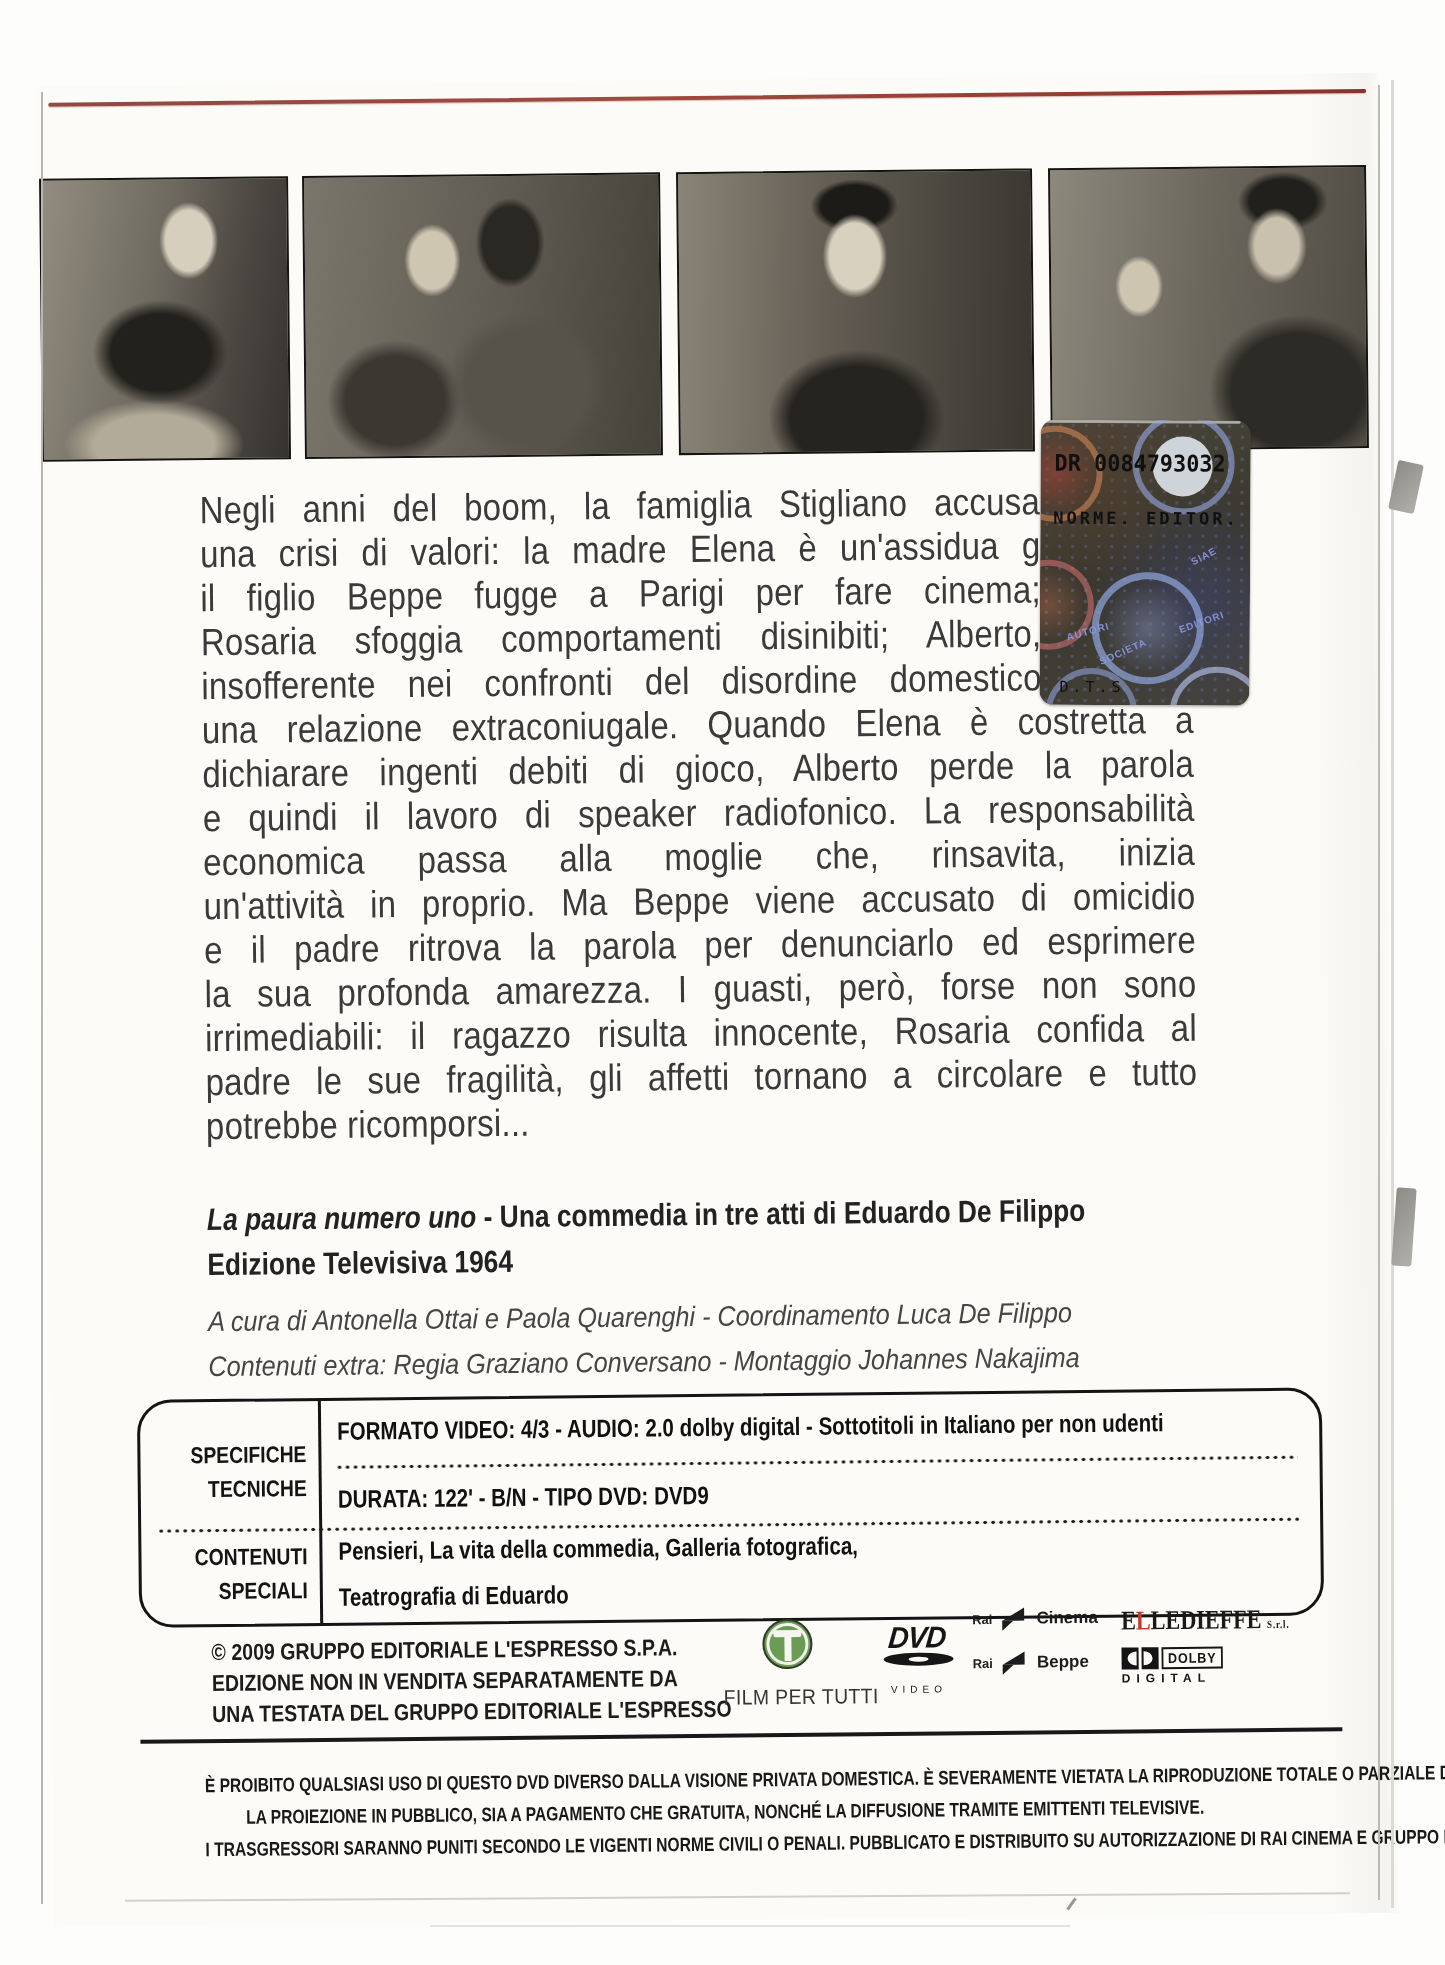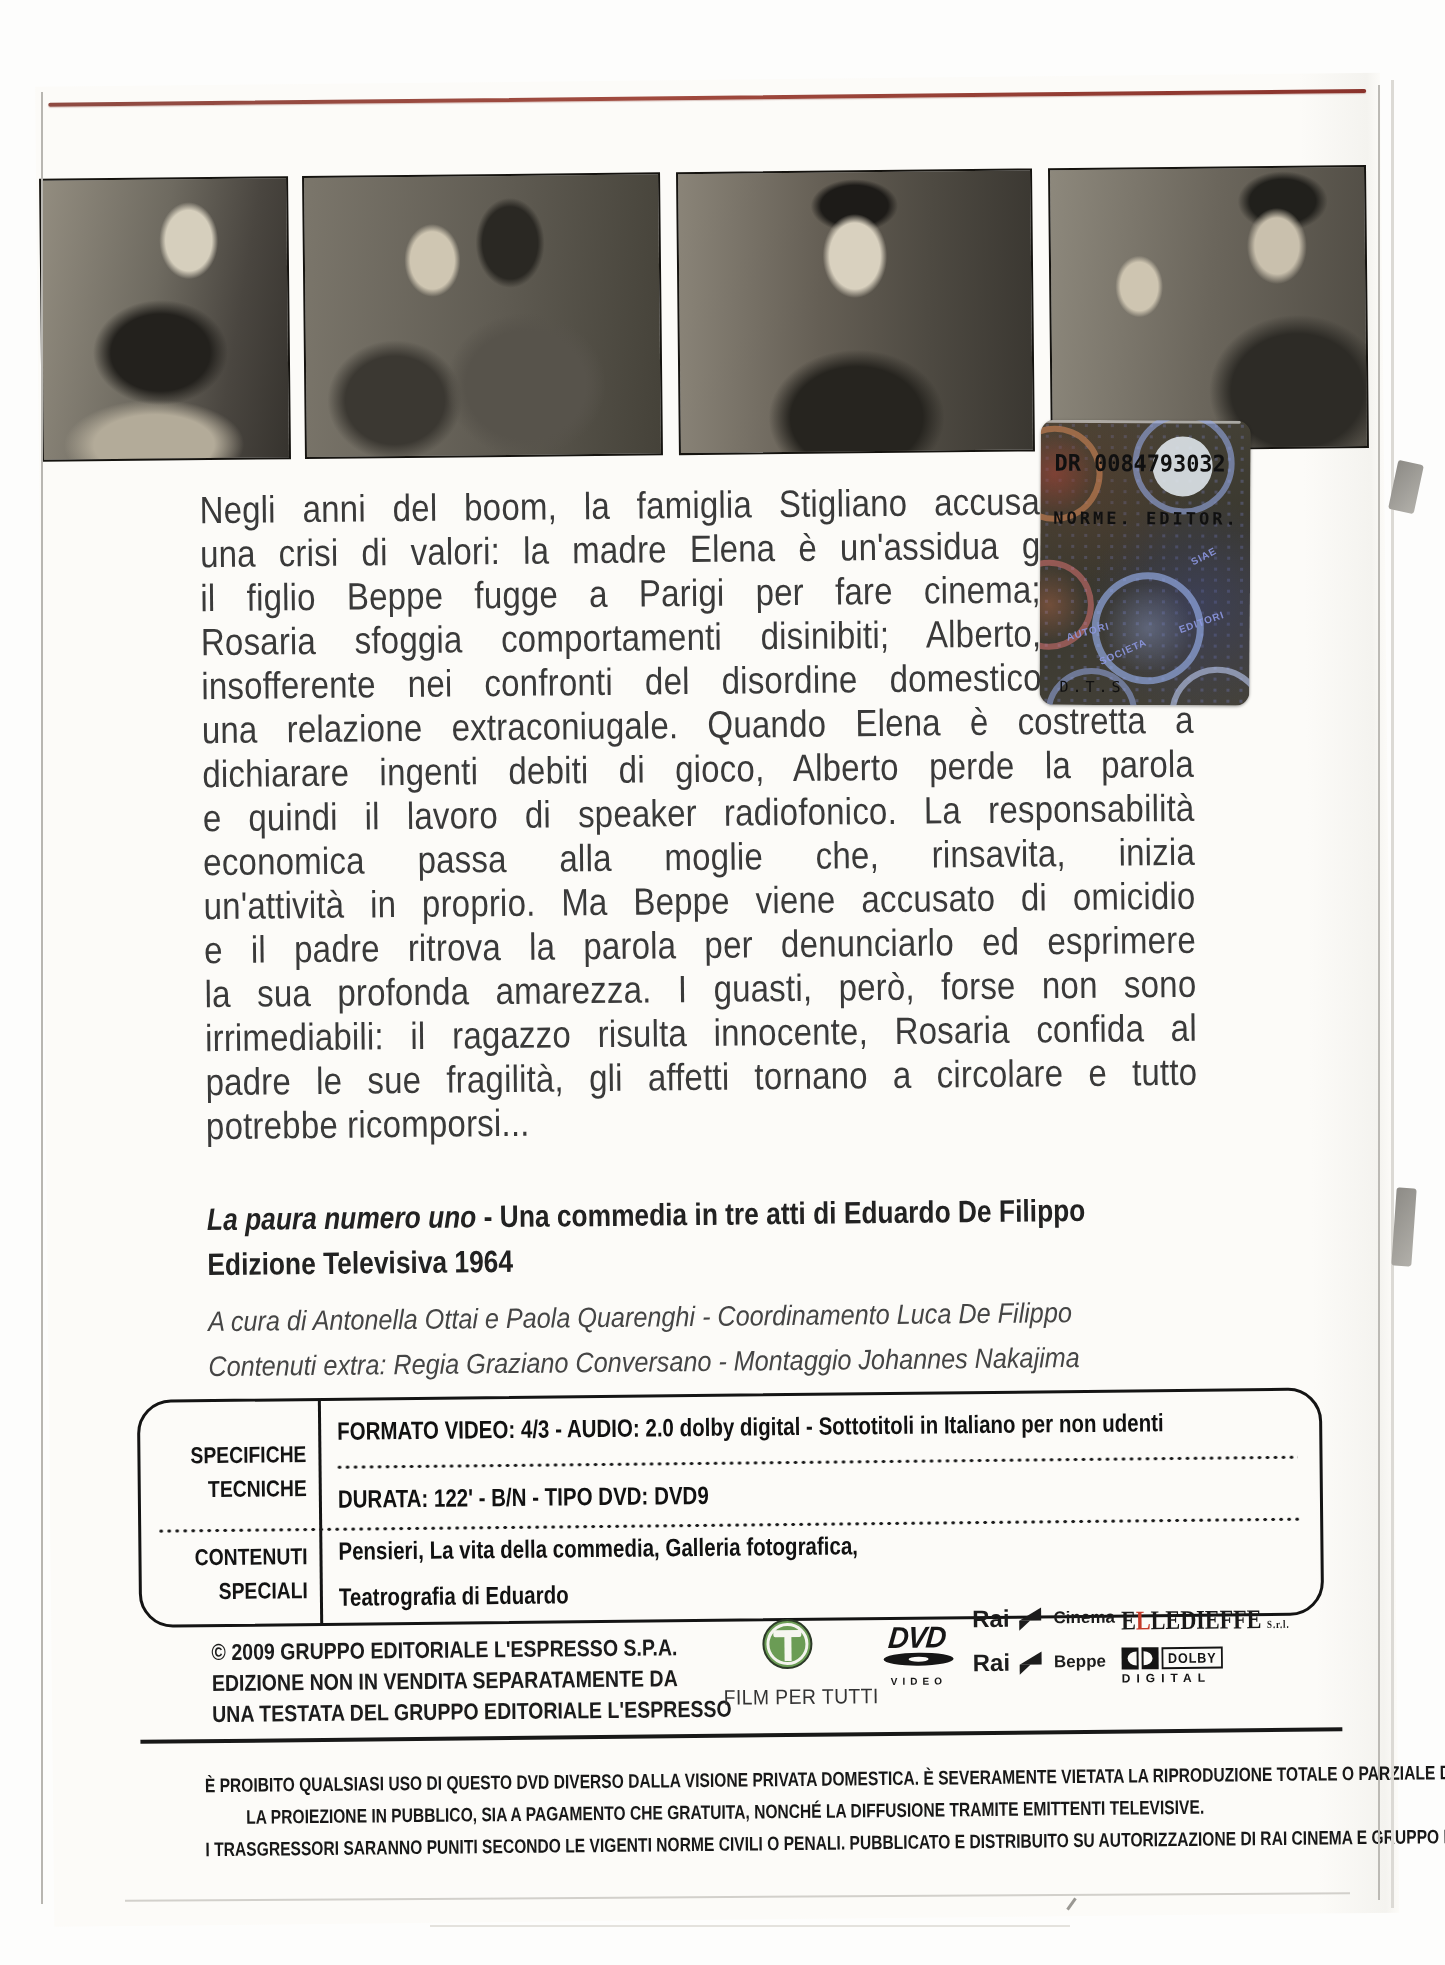--- a/index.html
+++ b/index.html
@@ -51,23 +51,23 @@
   .tree-logo .ring{position:absolute;inset:2px;border:3px solid #f4f4ee;border-radius:50%;}
   .tree-logo .bar{position:absolute;left:9px;top:9px;width:28px;height:7px;background:#f6f6f0;border-radius:2px;}
   .tree-logo .stem{position:absolute;left:20px;top:13px;width:7px;height:27px;background:#f6f6f0;}
   .tree-label{position:absolute;left:666px;top:1606px;width:140px;text-align:center;
     font-size:21px;letter-spacing:.5px;color:#333;transform:scaleX(.92);transform-origin:50% 0;white-space:nowrap;}
   .dvd-logo{position:absolute;left:827px;top:1546px;width:80px;text-align:center;color:#161616;}
   .dvd-word{font-weight:700;font-style:italic;font-size:30px;line-height:28px;letter-spacing:-1px;
     transform:scaleX(.95) skewX(-6deg);transform-origin:50% 0;}
   .dvd-disc{position:relative;margin:1px auto 0;width:70px;height:13px;background:#161616;border-radius:50%;}
   .dvd-disc .hole{position:absolute;left:25px;top:4px;width:20px;height:5px;background:#fcfbf8;border-radius:50%;}
-  .dvd-sub{font-size:10px;font-weight:700;letter-spacing:5px;margin-top:10px;}
+  .dvd-sub{font-size:10px;font-weight:400;letter-spacing:5px;margin-top:18px;}
   .rai{position:absolute;display:flex;align-items:center;gap:6px;color:#1c1c1c;}
-  .rai .brand{font-weight:700;font-size:24px;}
+  .rai .brand{font-weight:700;font-size:13px;}
   .rai .division{font-weight:700;font-size:17px;}
   .elledieffe{position:absolute;left:1070px;top:1530px;font-family:"Liberation Serif",serif;
     font-weight:700;font-size:27px;transform:scaleX(.82);transform-origin:0 0;color:#191919;white-space:nowrap;}
   .elledieffe .red{color:#c33a2a;}
   .elledieffe .suffix{font-size:11px;font-weight:700;letter-spacing:1px;}
   .dolby{position:absolute;left:1070px;top:1572px;color:#141414;}
   .dolby-row{display:flex;align-items:center;gap:3px;}
   .dd{width:17px;height:22px;background:#141414;position:relative;}
   .dd .in{position:absolute;top:4px;width:9px;height:14px;background:#fcfbf8;}
   .dd.l .in{right:2px;border-top-left-radius:9px 7px;border-bottom-left-radius:9px 7px;}

